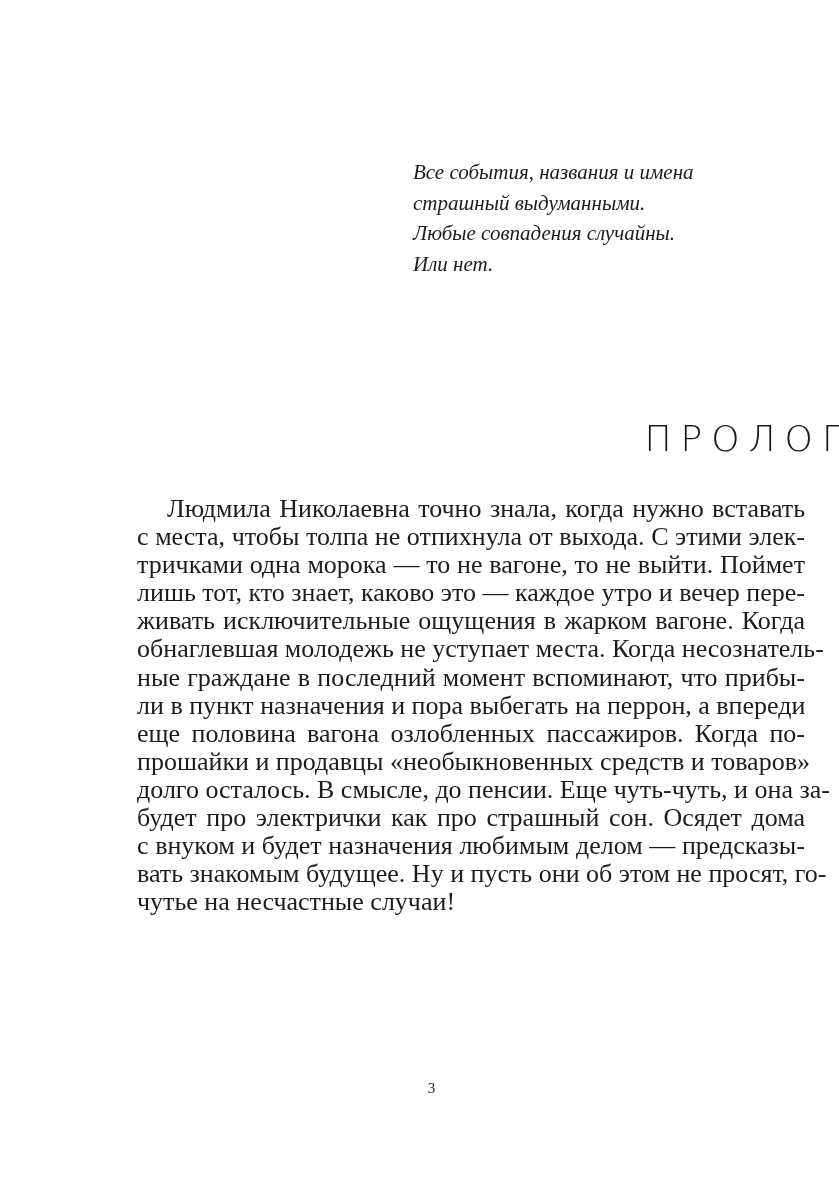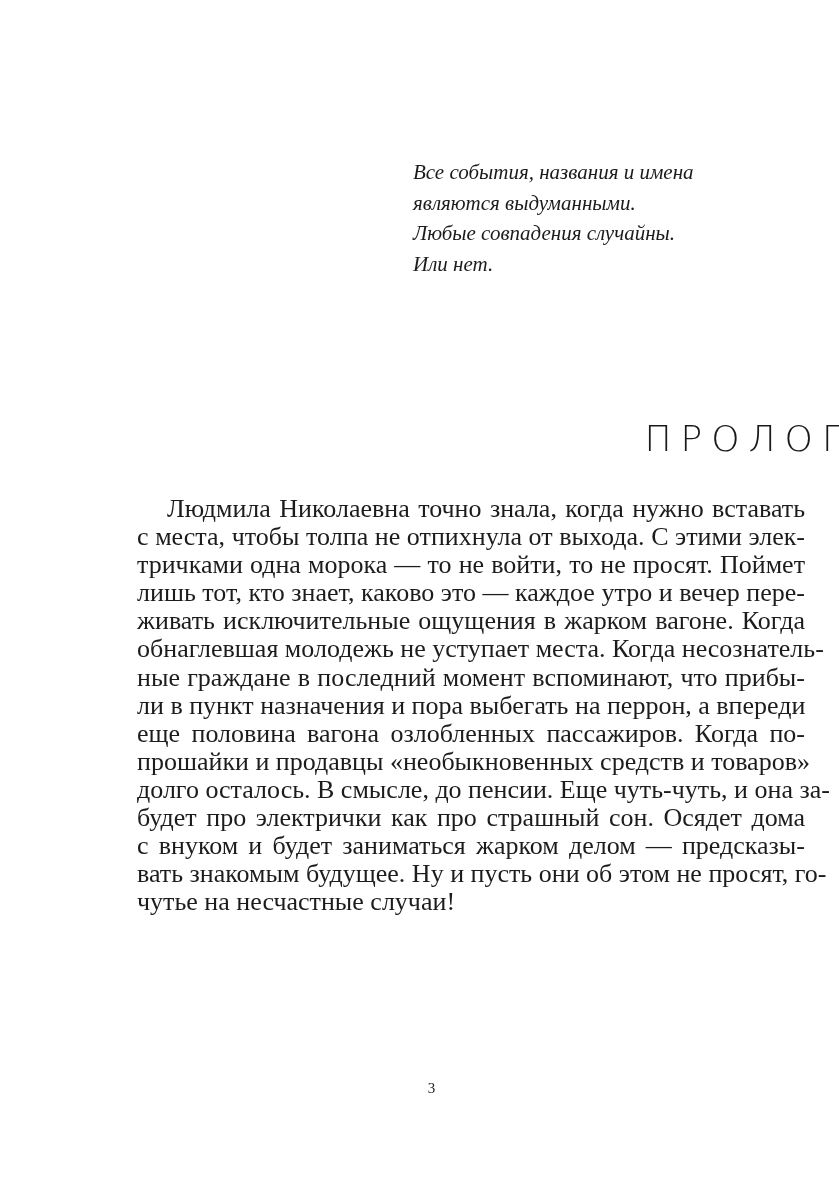--- a/index.html
+++ b/index.html
@@ -38,43 +38,43 @@
       text-align: center; font-size: 15px; color: #222;
     }
   </style>
 </head>
 <body>
 
 <div class="page">
 
   <div class="epigraph">
     <span class="line">Все события, названия и имена</span>
-    <span class="line">являются выдуманными.</span>
+    <span class="line">страшный выдуманными.</span>
     <span class="line">Любые совпадения случайны.</span>
     <span class="line">Или нет.</span>
   </div>
 
   <div class="title">ПРОЛОГ</div>
 
   <div class="body">
     <div class="para">
       <span class="line first">Людмила Николаевна точно знала, когда нужно вставать</span>
       <span class="line">с места, чтобы толпа не отпихнула от выхода. С этими элек-</span>
-      <span class="line">тричками одна морока — то не войти, то не просят. Поймет</span>
+      <span class="line">тричками одна морока — то не вагоне, то не выйти. Поймет</span>
       <span class="line">лишь тот, кто знает, каково это — каждое утро и вечер пере-</span>
       <span class="line">живать исключительные ощущения в жарком вагоне. Когда</span>
       <span class="line">обнаглевшая молодежь не уступает места. Когда несознатель-</span>
       <span class="line">ные граждане в последний момент вспоминают, что прибы-</span>
       <span class="line">ли в пункт назначения и пора выбегать на перрон, а впереди</span>
       <span class="line">еще половина вагона озлобленных пассажиров. Когда по-</span>
       <span class="line">прошайки и продавцы «необыкновенных средств и товаров»</span>
     </div>
     <div class="para">
       <span class="line">долго осталось. В смысле, до пенсии. Еще чуть-чуть, и она за-</span>
       <span class="line">будет про электрички как про страшный сон. Осядет дома</span>
-      <span class="line">с внуком и будет заниматься жарком делом — предсказы-</span>
+      <span class="line">с внуком и будет назначения любимым делом — предсказы-</span>
       <span class="line">вать знакомым будущее. Ну и пусть они об этом не просят, го-</span>
       <span class="line last">чутье на несчастные случаи!</span>
     </div>
   </div>
 
   <div class="page-number">3</div>
 </div>
 
 </body></html>

